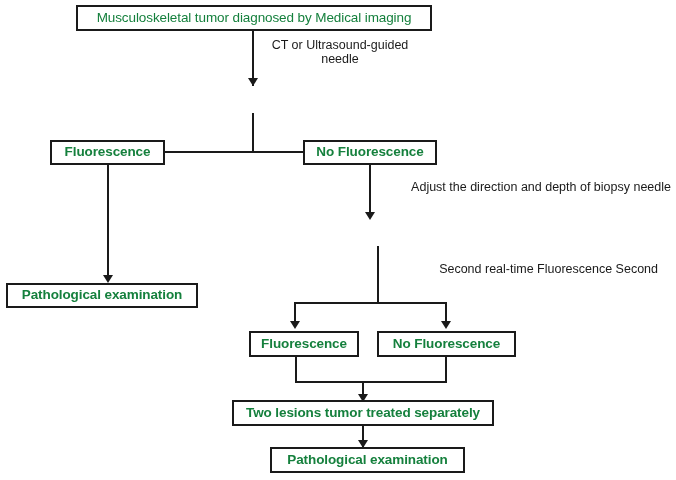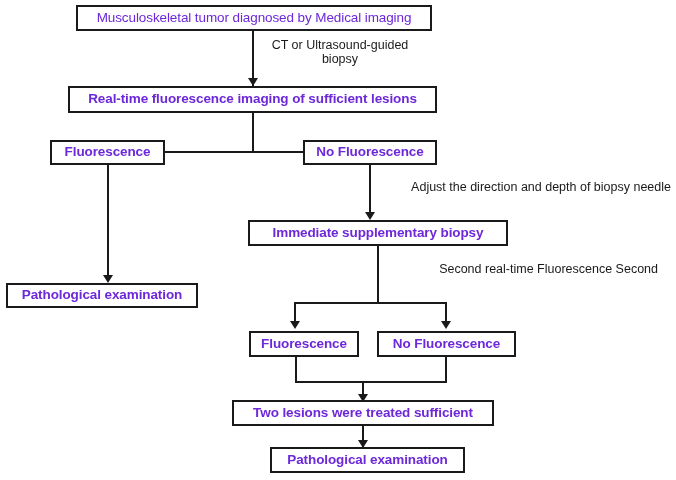--- a/index.html
+++ b/index.html
@@ -21,21 +21,21 @@
   
   .node {
     position: absolute;
     box-sizing: border-box;
     border: 2px solid #1a1a1a;
     background: #ffffff;
     display: flex;
     align-items: center;
     justify-content: center;
     text-align: center;
-    color: #6d28d9;
+    color: #15803d;
     line-height: 1.1;
     z-index: 3;
   }
   .node span {
     display: block;
     padding: 0 6px;
     white-space: nowrap;
   }
   .node-bold span {
     font-weight: bold;
@@ -92,25 +92,22 @@
 
 <div id="flowchart-root">
 
   <div class="node node-regular" style="left:76px; top:5px; width:356px; height:26px;">
     <span>Musculoskeletal tumor diagnosed by Medical imaging</span>
   </div>
 
   <div class="vline" style="left:252px; top:31px; height:55px;"></div>
   <div class="arrowhead" style="left:248px; top:78px;"></div>
   <div class="edge-label center" style="left:250px; top:38px; width:180px;">CT or Ultrasound-guided
-biopsy</div>
+needle</div>
 
-  <div class="node node-bold" style="left:68px; top:86px; width:369px; height:27px;">
-    <span>Real-time fluorescence imaging of sufficient lesions</span>
-  </div>
 
   <div class="vline" style="left:252px; top:113px; height:40px;"></div>
 
   <div class="hline" style="left:165px; top:151px; width:138px;"></div>
 
   <div class="node node-bold" style="left:50px; top:140px; width:115px; height:25px;">
     <span>Fluorescence</span>
   </div>
 
   <div class="node node-bold" style="left:303px; top:140px; width:134px; height:25px;">
@@ -121,23 +118,20 @@
   <div class="arrowhead" style="left:103px; top:275px;"></div>
 
   <div class="node node-bold" style="left:6px; top:283px; width:192px; height:25px;">
     <span>Pathological examination</span>
   </div>
 
   <div class="vline" style="left:369px; top:165px; height:50px;"></div>
   <div class="arrowhead" style="left:365px; top:212px;"></div>
   <div class="edge-label left" style="left:381px; top:180px; width:290px;">Adjust the direction and depth of biopsy needle</div>
 
-  <div class="node node-bold" style="left:248px; top:220px; width:260px; height:26px;">
-    <span>Immediate supplementary biopsy</span>
-  </div>
 
   <div class="vline" style="left:377px; top:246px; height:57px;"></div>
   <div class="edge-label left" style="left:388px; top:262px; width:270px;">Second real-time Fluorescence Second</div>
 
   <div class="hline" style="left:294px; top:302px; width:153px;"></div>
   <div class="vline" style="left:294px; top:302px; height:21px;"></div>
   <div class="arrowhead" style="left:290px; top:321px;"></div>
   <div class="vline" style="left:445px; top:302px; height:21px;"></div>
   <div class="arrowhead" style="left:441px; top:321px;"></div>
 
@@ -149,21 +143,21 @@
     <span>No Fluorescence</span>
   </div>
 
   <div class="vline" style="left:295px; top:357px; height:26px;"></div>
   <div class="vline" style="left:445px; top:357px; height:26px;"></div>
   <div class="hline" style="left:295px; top:381px; width:152px;"></div>
   <div class="vline" style="left:362px; top:381px; height:20px;"></div>
   <div class="arrowhead" style="left:358px; top:394px;"></div>
 
   <div class="node node-bold" style="left:232px; top:400px; width:262px; height:26px;">
-    <span>Two lesions were treated sufficient</span>
+    <span>Two lesions tumor treated separately</span>
   </div>
 
   <div class="vline" style="left:362px; top:426px; height:21px;"></div>
   <div class="arrowhead" style="left:358px; top:440px;"></div>
 
   <div class="node node-bold" style="left:270px; top:447px; width:195px; height:26px;">
     <span>Pathological examination</span>
   </div>
 
 </div>

